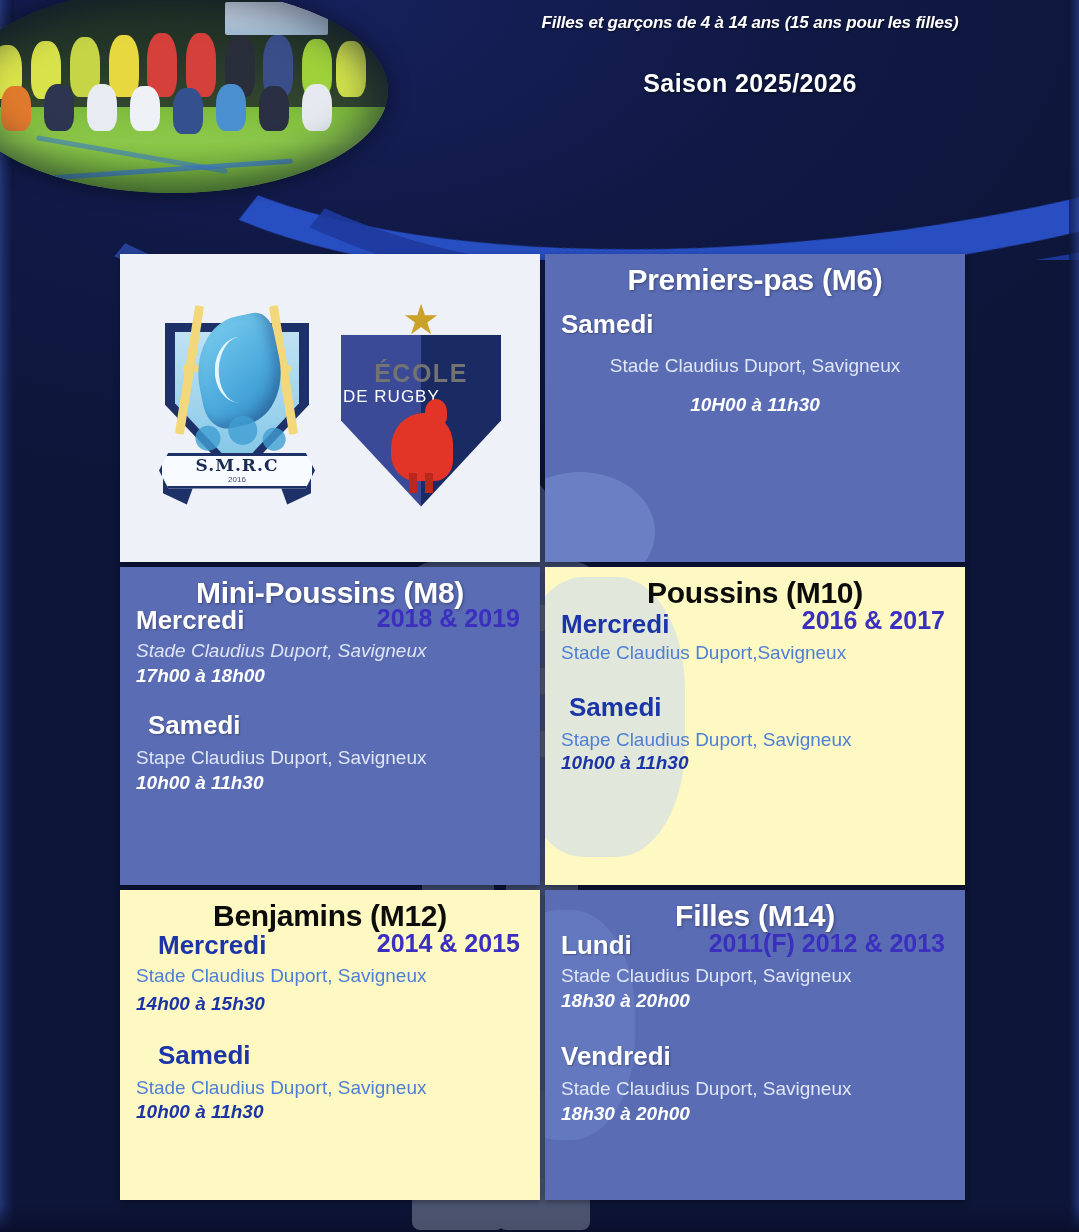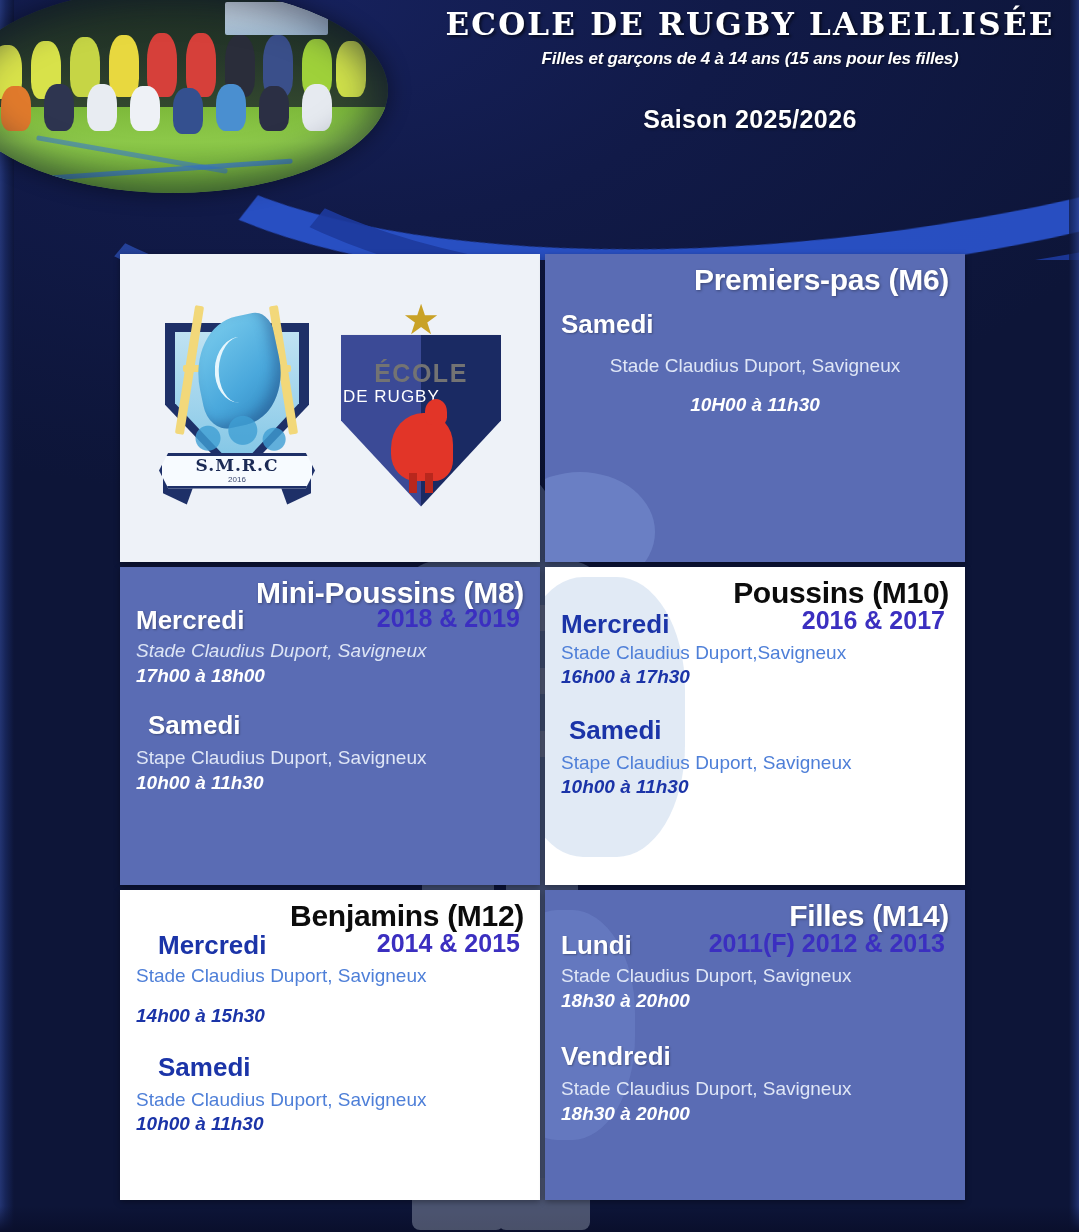--- a/index.html
+++ b/index.html
@@ -134,21 +134,21 @@
     z-index:10;
   }
 
   .card{
     position:relative;
     padding:10px 16px 12px 16px;
     overflow:hidden;
     box-shadow:0 2px 6px rgba(0,0,0,.35);
   }
   .card-light{background:#eef2f8;}
-  .card-white{background:#ffffff;}
+  .card-white{background:#fef9c3;}
   .card-blue{background:#5a6cb4;}
 
   
   .logo-card{display:flex;align-items:center;justify-content:center;gap:14px;padding:22px;}
   .shield{position:relative;}
 
   
   .crest1{width:168px;height:215px;}
   .c1-shield{position:absolute;left:12px;top:22px;width:144px;height:158px;
     background:#1e3068;
@@ -199,21 +199,21 @@
     color:#fff;font-size:17px;font-weight:normal;letter-spacing:1px;}
   .c2-coq{position:absolute;left:56px;top:112px;width:62px;height:68px;
     background:#e23528;border-radius:52% 46% 30% 40%;}
   .c2-coq:before{content:"";position:absolute;left:34px;top:-14px;width:22px;height:26px;
     background:#e23528;border-radius:50% 50% 30% 30%;}
   .c2-coq:after{content:"";position:absolute;left:18px;top:60px;width:8px;height:20px;
     background:#b9271d;box-shadow:16px 0 0 #b9271d;}
 
   
   .c-title{
-    text-align:right;font-weight:bold;font-size:30px;line-height:1.05;
+    text-align:center;font-weight:bold;font-size:30px;line-height:1.05;
     letter-spacing:-0.3px;position:relative;z-index:2;
   }
   .title-white{color:#ffffff;text-shadow:1px 1px 3px rgba(0,0,0,.35);}
   .title-black{color:#0c0c0c;}
   .c-year{
     text-align:right;font-weight:bold;font-size:25px;line-height:1.1;
     margin-top:2px;position:relative;z-index:2;padding-right:4px;
   }
   .year-blue{color:#2a4cc7;}
   .year-purple{color:#3b2fc0;}
@@ -267,21 +267,20 @@
     <div class="kid" style="left:30%;top:47%;width:7%;height:23%;background:#e8ecf2;"></div>
     <div class="kid" style="left:40%;top:48%;width:7%;height:22%;background:#eef1f6;"></div>
     <div class="kid" style="left:50%;top:49%;width:7%;height:22%;background:#34508f;"></div>
     <div class="kid" style="left:60%;top:47%;width:7%;height:23%;background:#4a8fd0;"></div>
     <div class="kid" style="left:70%;top:48%;width:7%;height:22%;background:#2b2f44;"></div>
     <div class="kid" style="left:80%;top:47%;width:7%;height:23%;background:#e6eaf0;"></div>
     <div class="photo-vignette"></div>
   </div>
 
   <div class="header">
-    <div class="h-title">ECOLE DE RUGBY LABELLISÉE</div>
     <div class="h-sub">Filles et garçons de 4 à 14 ans  (15 ans pour les filles)</div>
     <div class="h-season">Saison 2025/2026</div>
   </div>
 
   <div class="player">
     <div class="p-head"></div>
     <div class="p-body"></div>
     <div class="p-stripe" style="top:205px;"></div>
     <div class="p-stripe" style="top:268px;"></div>
     <div class="p-stripe" style="top:331px;"></div>
@@ -348,36 +347,35 @@
       </div>
     </div>
 
     <div class="card card-white">
       <div class="blob" style="left:-30px;top:10px;width:170px;height:280px;background:#c8d8ec;opacity:.55;border-radius:40%;"></div>
       <div class="c-title title-black">Poussins (M10)</div>
       <div class="c-year year-purple" style="margin-top:-2px;">2016 &amp; 2017</div>
       <div class="slot" style="margin-top:-24px;">
         <div class="c-day day-blue">Mercredi</div>
         <div class="c-place place-blue" style="margin-top:2px;">Stade Claudius Duport,Savigneux</div>
-        <div class="c-time time-blue" style="margin-top:1px;font-style:italic;">16h00 à 17h30</div>
       </div>
       <div class="slot" style="margin-top:28px;padding-left:8px;">
         <div class="c-day day-blue">Samedi</div>
         <div class="c-place place-blue" style="margin-top:6px;margin-left:-8px;">Stape Claudius Duport, Savigneux</div>
         <div class="c-time time-blue" style="margin-top:1px;margin-left:-8px;font-style:italic;">10h00 à 11h30</div>
       </div>
     </div>
 
     <div class="card card-white">
       <div class="c-title title-black">Benjamins (M12)</div>
       <div class="c-year year-purple" style="margin-top:-2px;">2014 &amp; 2015</div>
       <div class="slot" style="margin-top:-26px;padding-left:22px;">
         <div class="c-day day-blue">Mercredi</div>
         <div class="c-place place-blue" style="margin-top:4px;margin-left:-22px;">Stade Claudius Duport, Savigneux</div>
-        <div class="c-time time-blue" style="margin-top:17px;margin-left:-22px;font-style:italic;">14h00 à 15h30</div>
+        <div class="c-time time-blue" style="margin-top:5px;margin-left:-22px;font-style:italic;">14h00 à 15h30</div>
       </div>
       <div class="slot" style="margin-top:26px;padding-left:22px;">
         <div class="c-day day-blue">Samedi</div>
         <div class="c-place place-blue" style="margin-top:6px;margin-left:-22px;">Stade Claudius Duport, Savigneux</div>
         <div class="c-time time-blue" style="margin-top:1px;margin-left:-22px;font-style:italic;">10h00 à 11h30</div>
       </div>
     </div>
 
     <div class="card card-blue">
       <div class="blob" style="left:-50px;top:20px;width:140px;height:230px;background:#7890d4;opacity:.35;border-radius:45%;"></div>

